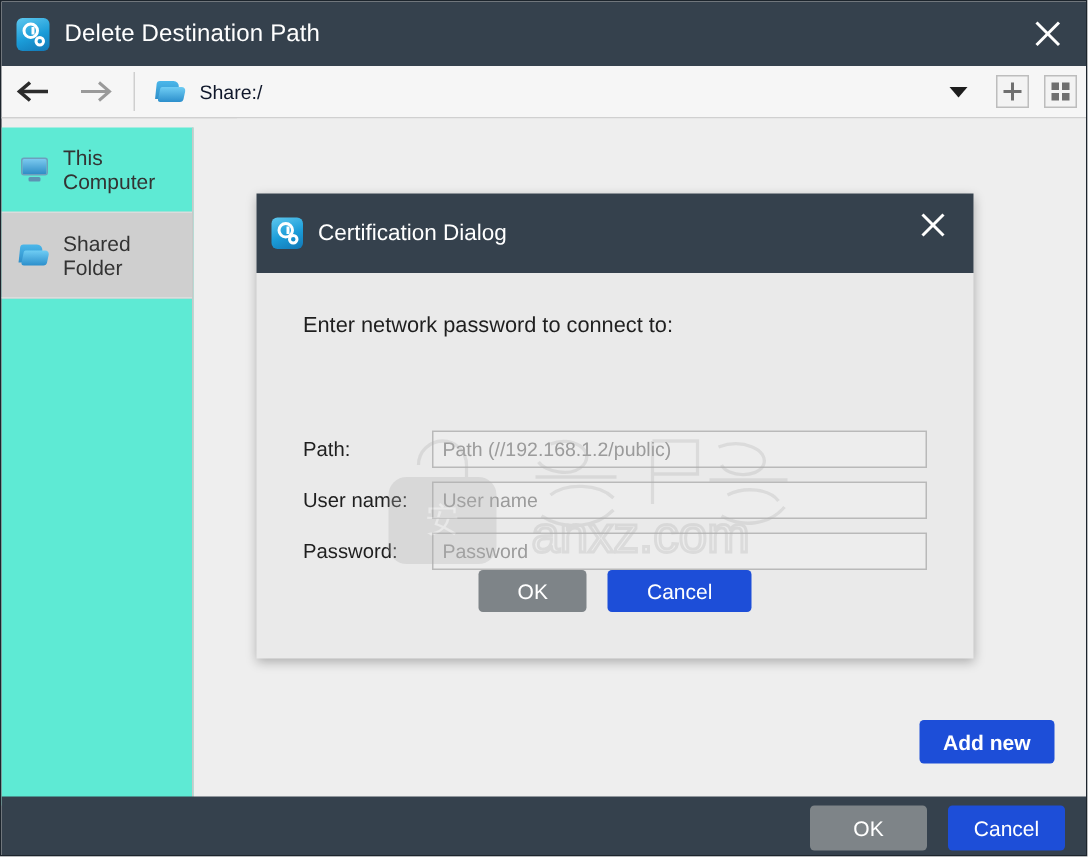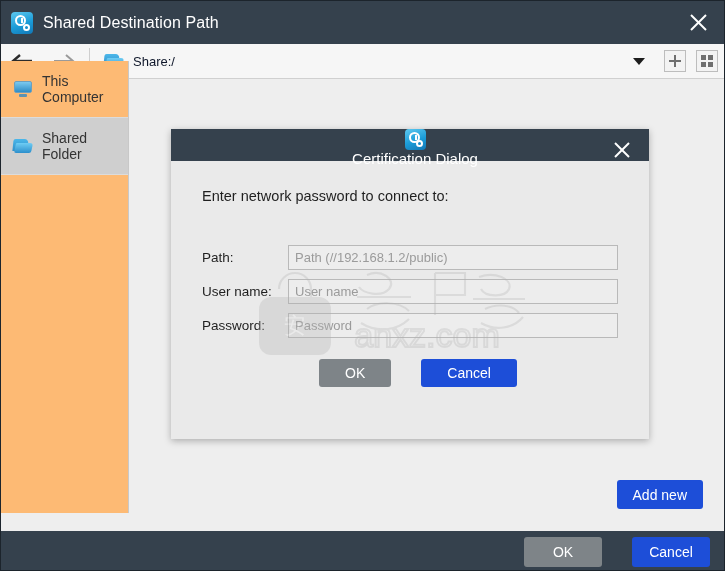--- a/index.html
+++ b/index.html
@@ -112,23 +112,23 @@
   .plus-v { left: 5px; top: 0; width: 2px; height: 12px; }
   .grid-wrap {
     width: 12px; height: 12px;
     display: grid; grid-template-columns: 1fr 1fr; grid-template-rows: 1fr 1fr;
     gap: 2px;
   }
   .grid-wrap i { background: #6f6f6f; display: block; }
 
   
   .sidebar {
-    position: absolute; left: 0; top: 60px;
+    position: absolute; left: 0; top: 84px;
     width: 128px; height: 452px;
-    background: #fdba74;
+    background: #5eead4;
     border-right: 1px solid #c8c8c8;
   }
   .side-item {
     height: 57px; display: flex; align-items: center;
     padding-left: 12px; cursor: pointer;
     border-bottom: 1px solid #dcdcdc;
     font-size: 14px; color: #333;
   }
   .side-item.selected { background: #cfcfcf; }
   .side-label { margin-left: 9px; }
@@ -152,53 +152,53 @@
   .actions {
     position: absolute; right: 23px; bottom: 22px;
     display: flex; gap: 16px;
   }
 
   
   .btn {
     border: none; border-radius: 3px;
     font-family: "Liberation Sans", sans-serif;
     font-size: 14px; color: #ffffff;
-    cursor: pointer; line-height: 1; margin-left: 16px;
+    cursor: pointer; line-height: 1;
   }
   .btn-green { background: #1d4ed8; }
   .btn-gray  { background: #7e8488; }
-  .btn-lg { height: 29px; padding: 0 16px; }
+  .btn-lg { height: 29px; padding: 0 16px; font-weight: bold; }
   .btn-md { height: 28px; padding: 0 26px; }
   .btn-ft { height: 30px; width: 78px; }
 
   
   .modal {
     position: absolute; left: 170px; top: 128px;
     width: 478px; height: 310px;
     background: #eaeaea;
     box-shadow: 0 2px 7px rgba(0,0,0,.28);
   }
   .modal-title {
-    height: 32px; background: #35414d;
-    display: flex; align-items: center; position: relative; flex-direction: column;
+    height: 53px; background: #35414d;
+    display: flex; align-items: center; position: relative;
   }
   .modal-title .app-icon { width: 21px; height: 21px; margin-left: 10px; }
   .modal-title-text { color: #fff; font-size: 15px; margin-left: 10px; }
   .modal-close {
     position: absolute; right: 10px; top: 0; height: 41px; width: 34px;
     display: flex; align-items: center; justify-content: center; cursor: pointer;
   }
   .modal-body { position: relative; height: 269px; padding: 0; }
   .prompt {
     position: absolute; left: 31px; top: 27px;
     font-size: 14.5px; color: #1f1f1f;
   }
   .field-row {
     position: absolute; left: 31px; width: 416px; height: 26px;
-    display: flex; align-items: center;
+    display: flex; align-items: center; margin-top: 21px;
   }
   .field-row.r1 { top: 83px; }
   .field-row.r2 { top: 117px; }
   .field-row.r3 { top: 151px; }
   .field-label {
     width: 86px; flex: 0 0 auto;
     font-size: 13.5px; color: #1f1f1f;
   }
   .field-input {
     flex: 1 1 auto; height: 25px;
@@ -234,21 +234,21 @@
 </head>
 <body>
 
 <div id="app">
 
   <div class="titlebar">
     <div class="app-icon">
       <div class="ring"></div>
         <div class="dot"></div>
     </div>
-    <div class="title-text">Shared Destination Path</div>
+    <div class="title-text">Delete Destination Path</div>
     <div class="win-close">
       <svg width="19" height="19" viewBox="0 0 19 19">
         <line x1="2" y1="2" x2="17" y2="17" stroke="#ffffff" stroke-width="2"></line>
         <line x1="17" y1="2" x2="2" y2="17" stroke="#ffffff" stroke-width="2"></line>
       </svg>
     </div>
   </div>
 
   <div class="toolbar">
     <div class="nav-btn">

